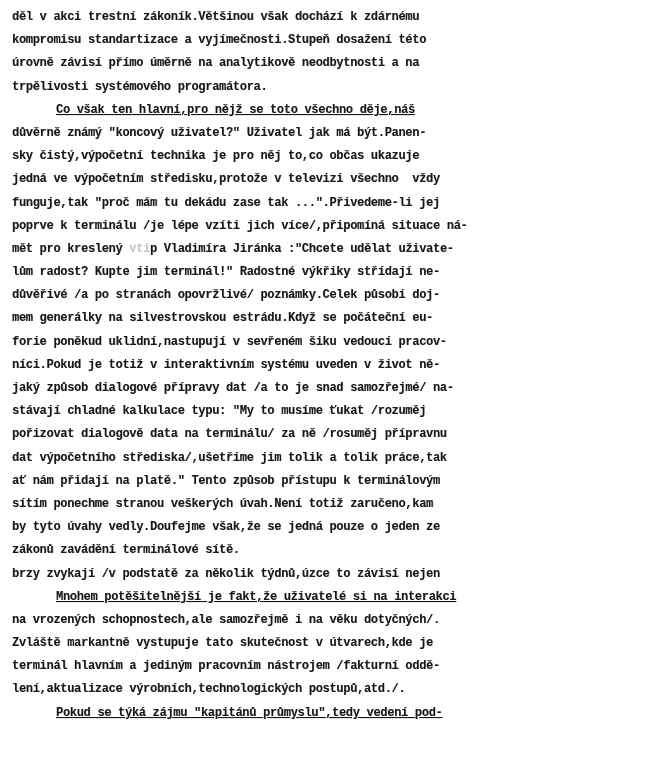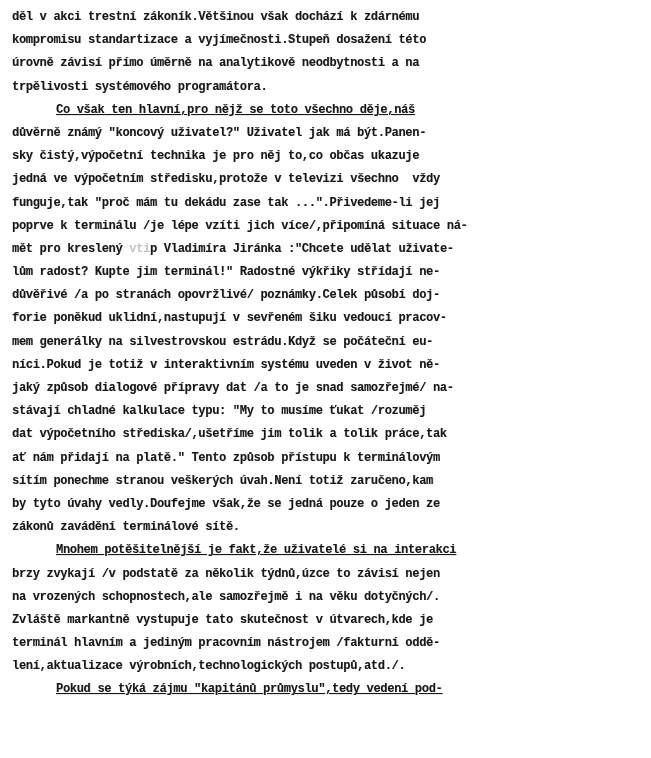--- a/index.html
+++ b/index.html
@@ -49,31 +49,32 @@
       <div class="line">trpělivosti systémového programátora.</div>
       <div class="line indent">Co však ten hlavní,pro nějž se toto všechno děje,náš</div>
       <div class="line">důvěrně známý "koncový uživatel?" Uživatel jak má být.Panen-</div>
       <div class="line">sky čistý,výpočetní technika je pro něj to,co občas ukazuje</div>
       <div class="line">jedná ve výpočetním středisku,protože v televizi všechno  vždy</div>
       <div class="line">funguje,tak "proč mám tu dekádu zase tak ...".Přivedeme-li jej</div>
       <div class="line">poprve k terminálu /je lépe vzíti jich více/,připomíná situace ná-</div>
       <div class="line"><span>mět pro kreslený </span><span class="faded">vti</span><span>p Vladimíra Jiránka :"Chcete udělat uživate-</span></div>
       <div class="line">lům radost? Kupte jim terminál!" Radostné výkřiky střídají ne-</div>
       <div class="line">důvěřivé /a po stranách opovržlivé/ poznámky.Celek působí doj-</div>
+      <div class="line">mem generálky na silvestrovskou estrádu.Když se počáteční eu-</div>
       <div class="line">forie poněkud uklidní,nastupují v sevřeném šiku vedoucí pracov-</div>
-      <div class="line">mem generálky na silvestrovskou estrádu.Když se počáteční eu-</div>
       <div class="line">níci.Pokud je totiž v interaktivním systému uveden v život ně-</div>
       <div class="line">jaký způsob dialogové přípravy dat /a to je snad samozřejmé/ na-</div>
       <div class="line">stávají chladné kalkulace typu: "My to musíme ťukat /rozuměj</div>
+      <div class="line">pořizovat dialogově data na terminálu/ za ně /rosuměj přípravnu</div>
       <div class="line">dat výpočetního střediska/,ušetříme jim tolik a tolik práce,tak</div>
       <div class="line">ať nám přidají na platě." Tento způsob přístupu k terminálovým</div>
       <div class="line">sítím ponechme stranou veškerých úvah.Není totiž zaručeno,kam</div>
       <div class="line">by tyto úvahy vedly.Doufejme však,že se jedná pouze o jeden ze</div>
       <div class="line">zákonů zavádění terminálové sítě.</div>
+      <div class="line">brzy zvykají /v podstatě za několik týdnů,úzce to závisí nejen</div>
       <div class="line indent">Mnohem potěšitelnější je fakt,že uživatelé si na interakci</div>
-      <div class="line">brzy zvykají /v podstatě za několik týdnů,úzce to závisí nejen</div>
       <div class="line">na vrozených schopnostech,ale samozřejmě i na věku dotyčných/.</div>
       <div class="line">Zvláště markantně vystupuje tato skutečnost v útvarech,kde je</div>
       <div class="line">terminál hlavním a jediným pracovním nástrojem /fakturní oddě-</div>
       <div class="line">lení,aktualizace výrobních,technologických postupů,atd./.</div>
       <div class="line indent">Pokud se týká zájmu "kapitánů průmyslu",tedy vedení pod-</div>
     </div>
 </div>
 
 </body></html>

